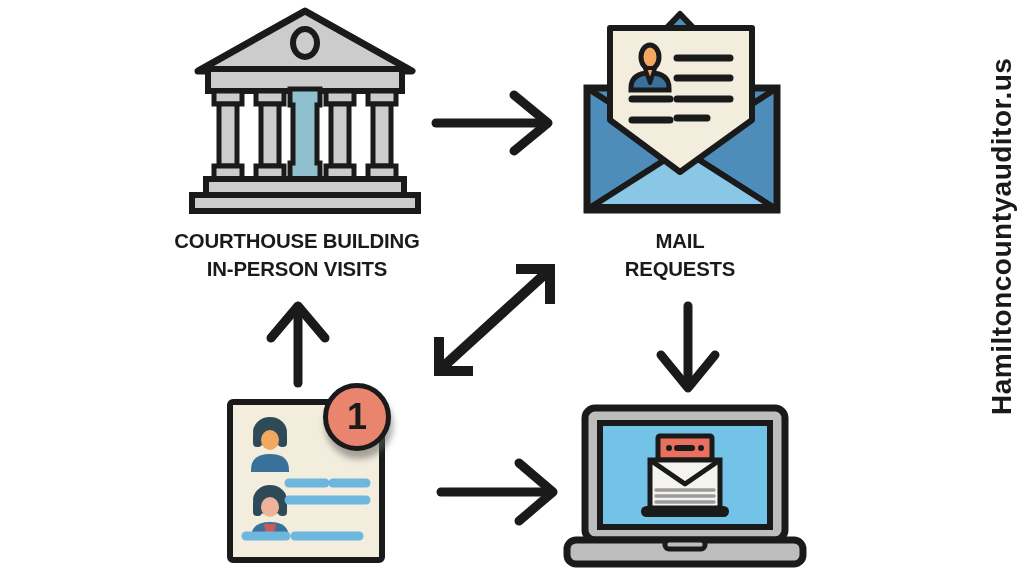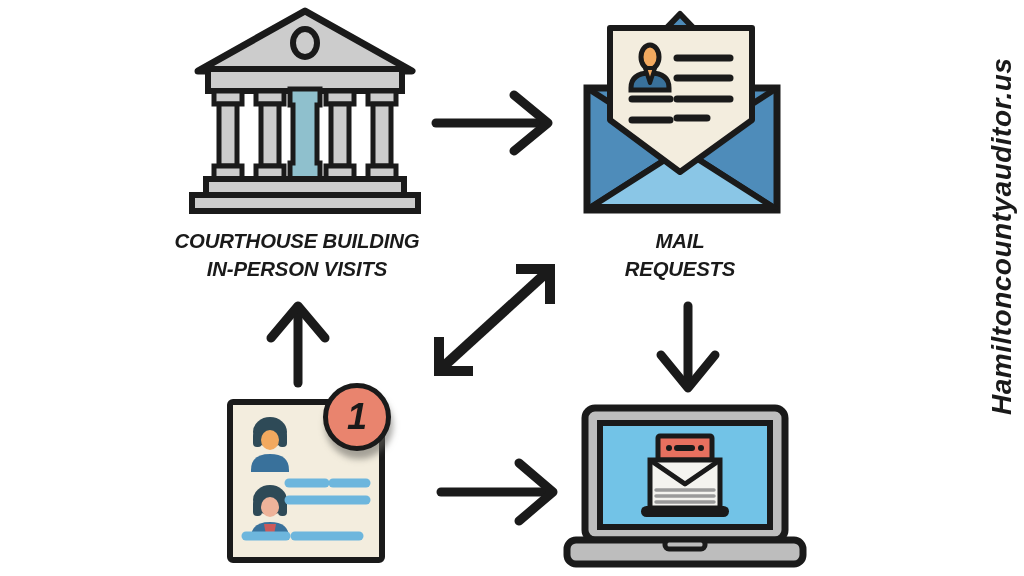--- a/index.html
+++ b/index.html
@@ -7,21 +7,21 @@
     --building-gray:#cccccc; --door-teal:#8fc0cd;
     --envelope-blue:#4e8cba; --envelope-light-blue:#8ac6e6;
     --paper-cream:#f3edde; --badge-salmon:#e9846e;
     --screen-blue:#72c3e7; --detail-red:#e8705f;
     --line-blue:#6db6dd; --skin-orange:#f2a95f;
     --person-blue:#39719b; --laptop-gray:#bdbdbd;
   }
   html,body{margin:0;padding:0;}
   body{width:1024px;height:576px;overflow:hidden;background:var(--background);
        font-family:"Liberation Sans",sans-serif;}
-  .stage{position:relative;width:1024px;height:423px;font-style:italic;}
+  .stage{position:relative;width:1024px;height:423px;}
   figure.node{position:absolute;margin:0;padding:0;}
   svg{display:block;overflow:visible;}
 
   
   .oln{stroke:var(--outline);}
   .f-gray{fill:var(--building-gray);} .f-teal{fill:var(--door-teal);}
   .f-blue{fill:var(--envelope-blue);} .f-lblue{fill:var(--envelope-light-blue);}
   .f-cream{fill:var(--paper-cream);} .f-screen{fill:var(--screen-blue);}
   .f-red{fill:var(--detail-red);} .f-skin{fill:var(--skin-orange);}
   .f-person{fill:var(--person-blue);} .f-laptop{fill:var(--laptop-gray);}

